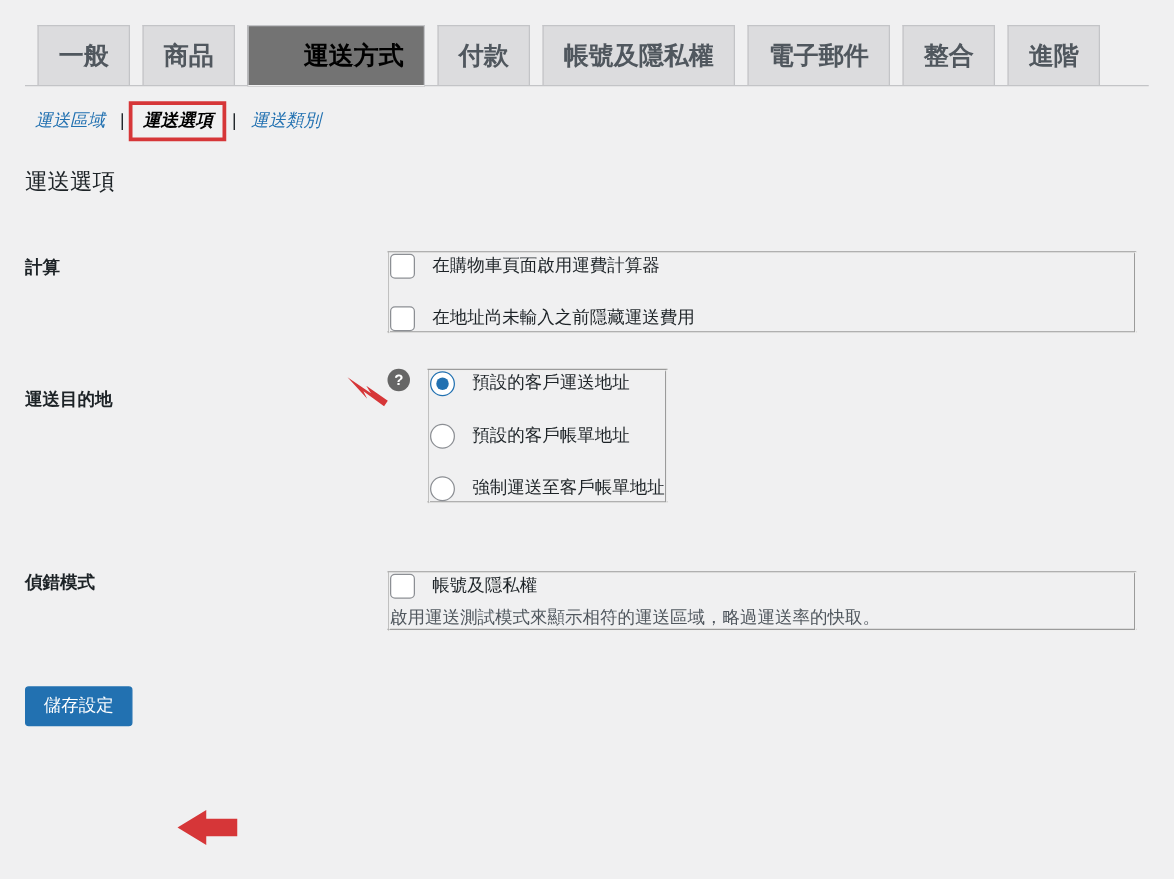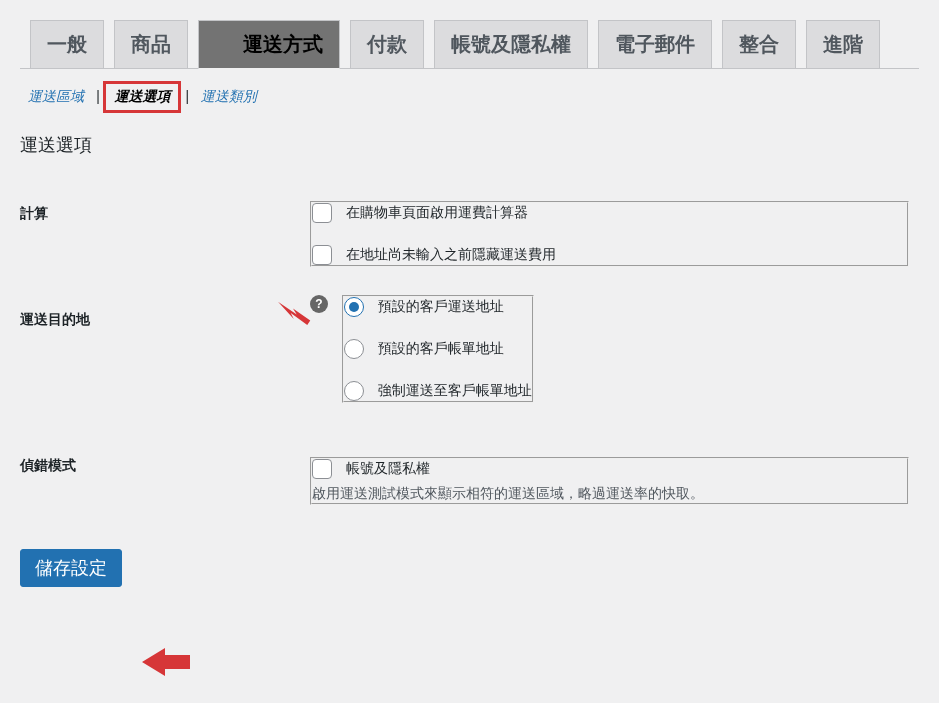--- a/index.html
+++ b/index.html
@@ -169,21 +169,21 @@
       margin-top: 6px;
       display: block;
     }
     .submit {
       margin-top: 30px;
     }
     .button-primary {
       background: #2271b1;
       border: 1px solid #2271b1;
       color: #fff;
-      font-size: 18px;
+      font-size: 14px;
       padding: 6px 14px;
       border-radius: 3px;
       cursor: pointer;
       font-weight: 400;
     }
     .arrow {
       position: absolute;
       width: 50px;
       height: 30px;
     }

